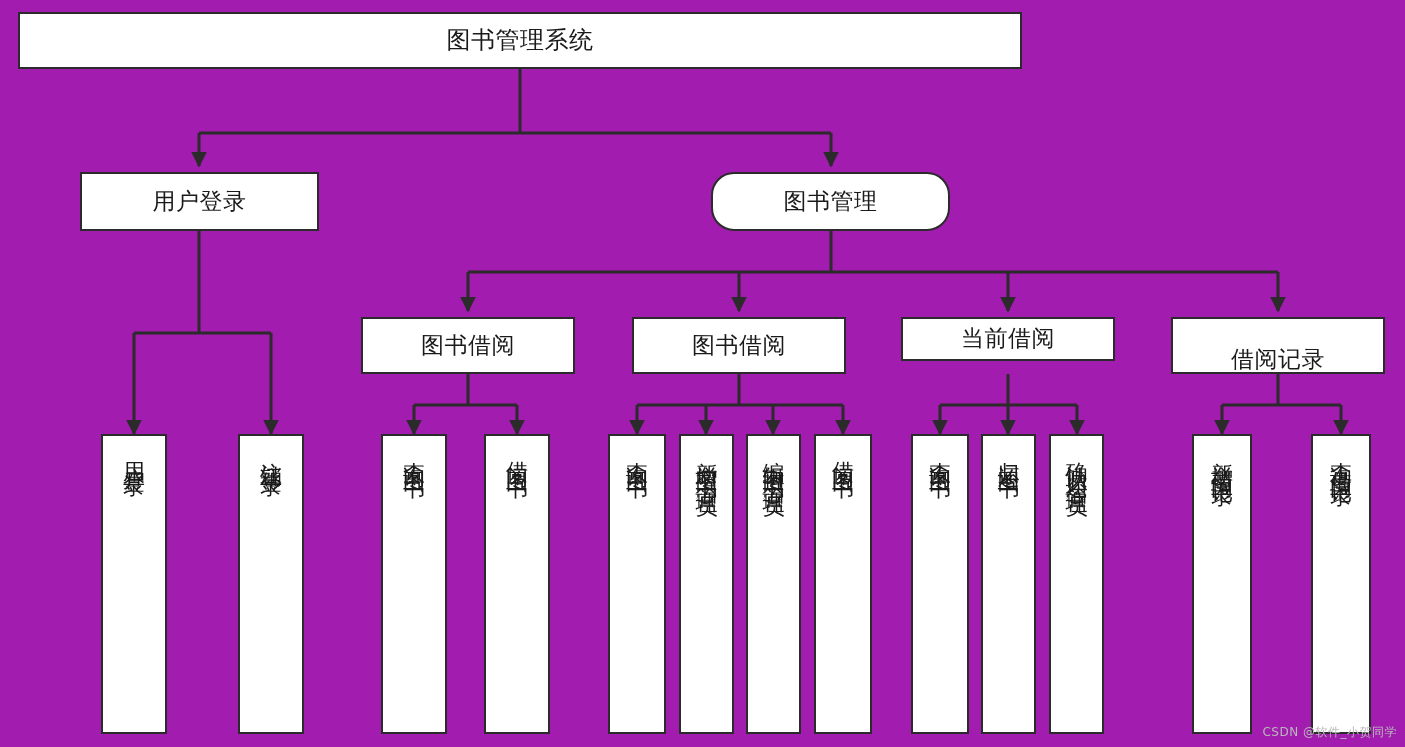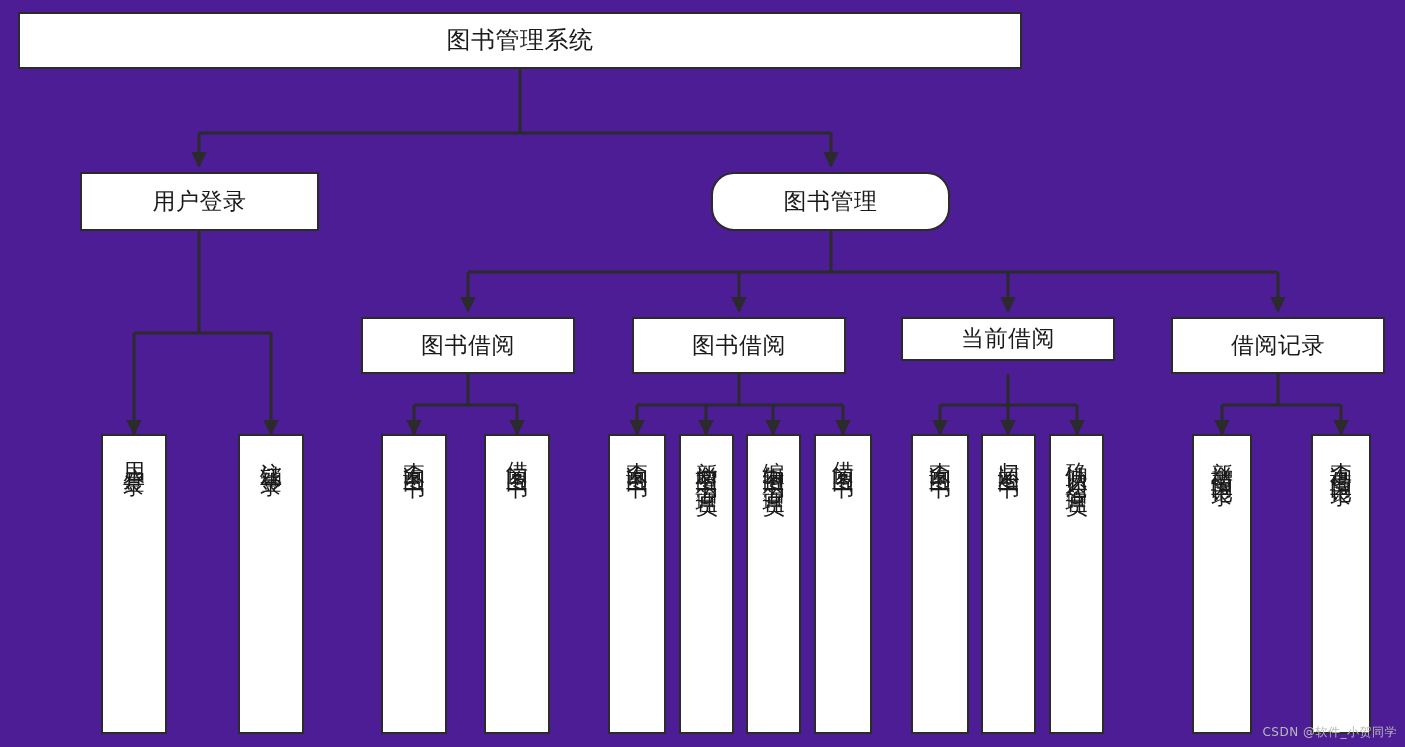--- a/index.html
+++ b/index.html
@@ -8,21 +8,21 @@
     padding: 0;
     background: #ffffff;
   }
   body {
     font-family: "DejaVu Sans", "Liberation Sans", sans-serif;
   }
   #canvas {
     position: relative;
     width: 1405px;
     height: 747px;
-    background: #4c1d95;
+    background: #a21caf;
     overflow: hidden;
   }
   svg.wires {
     position: absolute;
     left: 0;
     top: 0;
     width: 1405px;
     height: 747px;
     pointer-events: none;
   }
@@ -142,21 +142,21 @@
   </div>
 
   <div class="node h" style="left:632px; top:317px; width:214px; height:57px;">
     <span>图书借阅</span>
   </div>
 
   <div class="node h" style="left:901px; top:317px; width:214px; height:44px;">
     <span>当前借阅</span>
   </div>
 
-  <div class="node h" style="left:1171px; top:317px; width:214px; height:57px;">
+  <div class="node h" style="left:1171px; top:317px; width:214px; height:57px;align-items:flex-end;">
     <span>借阅记录</span>
   </div>
 
   <div class="node v" style="left:101px; top:434px; width:66px; height:300px;">
     <span class="vtext">用户登录</span>
   </div>
 
   <div class="node v" style="left:238px; top:434px; width:66px; height:300px;">
     <span class="vtext">注销登录</span>
   </div>

